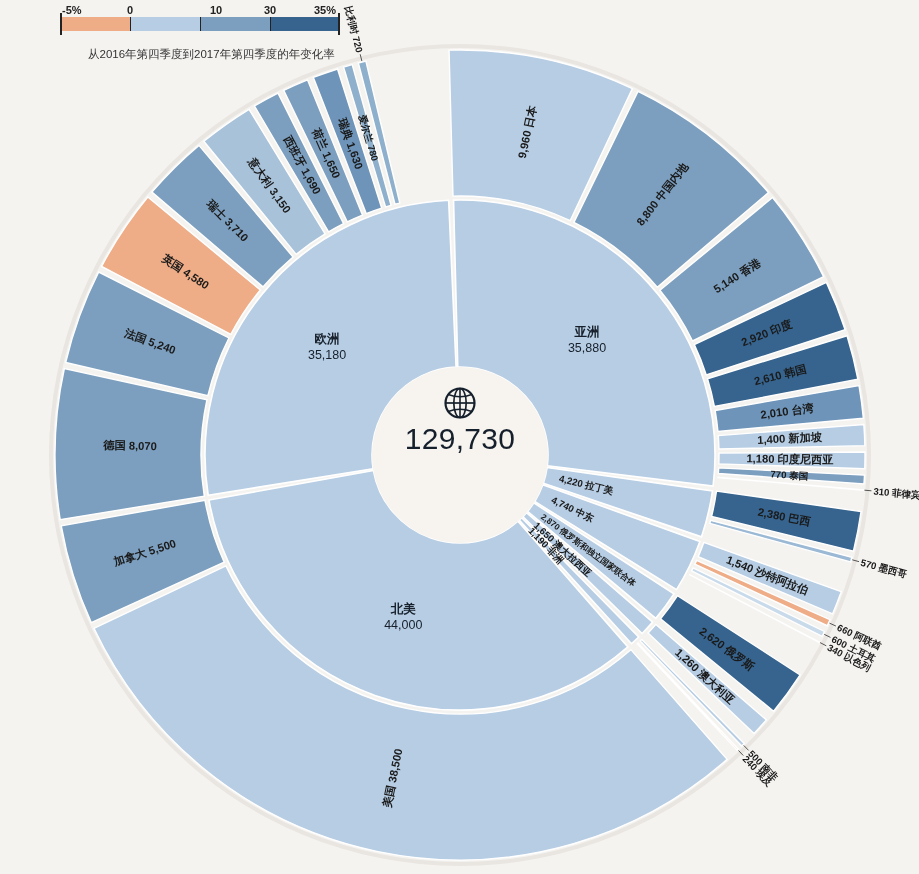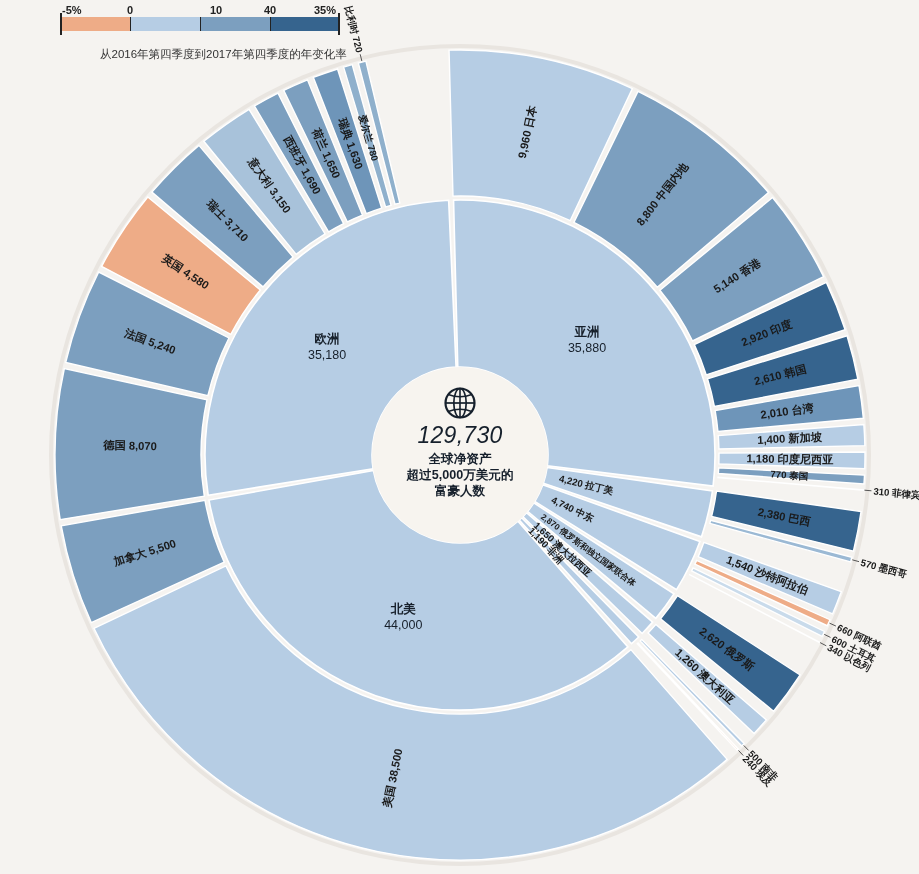--- a/index.html
+++ b/index.html
@@ -18,54 +18,54 @@
   }
   #legend-bar .band{flex:1;height:100%;}
   #legend-bar .endcap{position:absolute;top:-4px;width:2px;height:22px;background:#222;}
   #legend-ticks{position:relative;height:13px;width:280px;}
   #legend-ticks span{
     position:absolute;font-size:11px;font-weight:bold;color:#222;
     transform:translateX(-50%);white-space:nowrap;
   }
   #legend-divider{position:absolute;top:0;width:1px;height:14px;background:#222;}
   #legend-caption{
-    position:absolute;left:100px;top:47px;
+    position:absolute;left:88px;top:47px;
     font-size:11.5px;color:#333;white-space:nowrap;
   }
   #chart-wrap{position:absolute;left:0;top:0;width:919px;height:874px;}
   svg{display:block;}
   .seg{stroke:#ffffff;stroke-width:1.6;}
   .ring3{stroke-width:1.4;}
   .hub{fill:#f7f4ef;}
   .lbl{
     font-family:"Liberation Sans","DejaVu Sans",sans-serif;
     font-size:11.2px;font-weight:bold;fill:#1a1a1a;
   }
   .lbl-sm{font-size:9.6px;}
   .lbl-xs{font-size:8.4px;}
   .lbl-reg{font-size:12.5px;font-weight:bold;fill:#17202b;}
   .lbl-reg-num{font-size:12.5px;font-weight:normal;fill:#17202b;}
   .leader{stroke:#444;stroke-width:0.9;fill:none;}
   #center-block{
     position:absolute;left:390px;top:386px;width:140px;
     text-align:center;color:#16202c;
   }
-  #center-num{font-size:23px;font-weight:normal;letter-spacing:0.3px;margin-top:2px;font-style:italic;}
+  #center-num{font-size:30px;font-weight:normal;letter-spacing:0.3px;margin-top:2px;}
   #center-cap{font-size:12.6px;font-weight:bold;line-height:1.28;margin-top:2px;}
   .globe{margin:0 auto;display:block;}
 </style>
 </head>
 <body>
 
 <div id="legend">
   <div id="legend-ticks">
     <span style="left:2px;transform:translateX(0)">-5%</span>
     <span style="left:70px;">0</span>
     <span style="left:140px;margin-left:16px;">10</span>
-    <span style="left:210px;">40</span>
+    <span style="left:210px;">30</span>
     <span style="left:276px;transform:translateX(-100%)">35%</span>
   </div>
   <div id="legend-bar">
     <div class="band" style="background:#eeac87"></div>
     <div class="band" style="background:#b6cde4"></div>
     <div class="band" style="background:#7c9fbf"></div>
     <div class="band" style="background:#36648e"></div>
     <div class="endcap" style="left:0px;"></div>
     <div class="endcap" style="left:278px;"></div>
     <div id="legend-divider" style="left:70px;"></div>
@@ -189,18 +189,13 @@
 <div id="center-block">
   <svg class="globe" width="34" height="34" viewBox="0 0 34 34">
     <circle cx="17" cy="17" r="14.5" fill="none" stroke="#16202c" stroke-width="2.2"></circle>
     <ellipse cx="17" cy="17" rx="6.2" ry="14.5" fill="none" stroke="#16202c" stroke-width="1.7"></ellipse>
     <line x1="2.5" y1="17" x2="31.5" y2="17" stroke="#16202c" stroke-width="1.7"></line>
     <path d="M5.2 8.5 Q17 13 28.8 8.5" fill="none" stroke="#16202c" stroke-width="1.6"></path>
     <path d="M5.2 25.5 Q17 21 28.8 25.5" fill="none" stroke="#16202c" stroke-width="1.6"></path>
     <line x1="17" y1="2.5" x2="17" y2="31.5" stroke="#16202c" stroke-width="1.6"></line>
   </svg>
   <div id="center-num">129,730</div>
-  <div id="center-cap">
-    <div>全球净资产</div>
-    <div>超过5,000万美元的</div>
-    <div>富豪人数</div>
-  </div>
 </div>
 
 </body></html>

